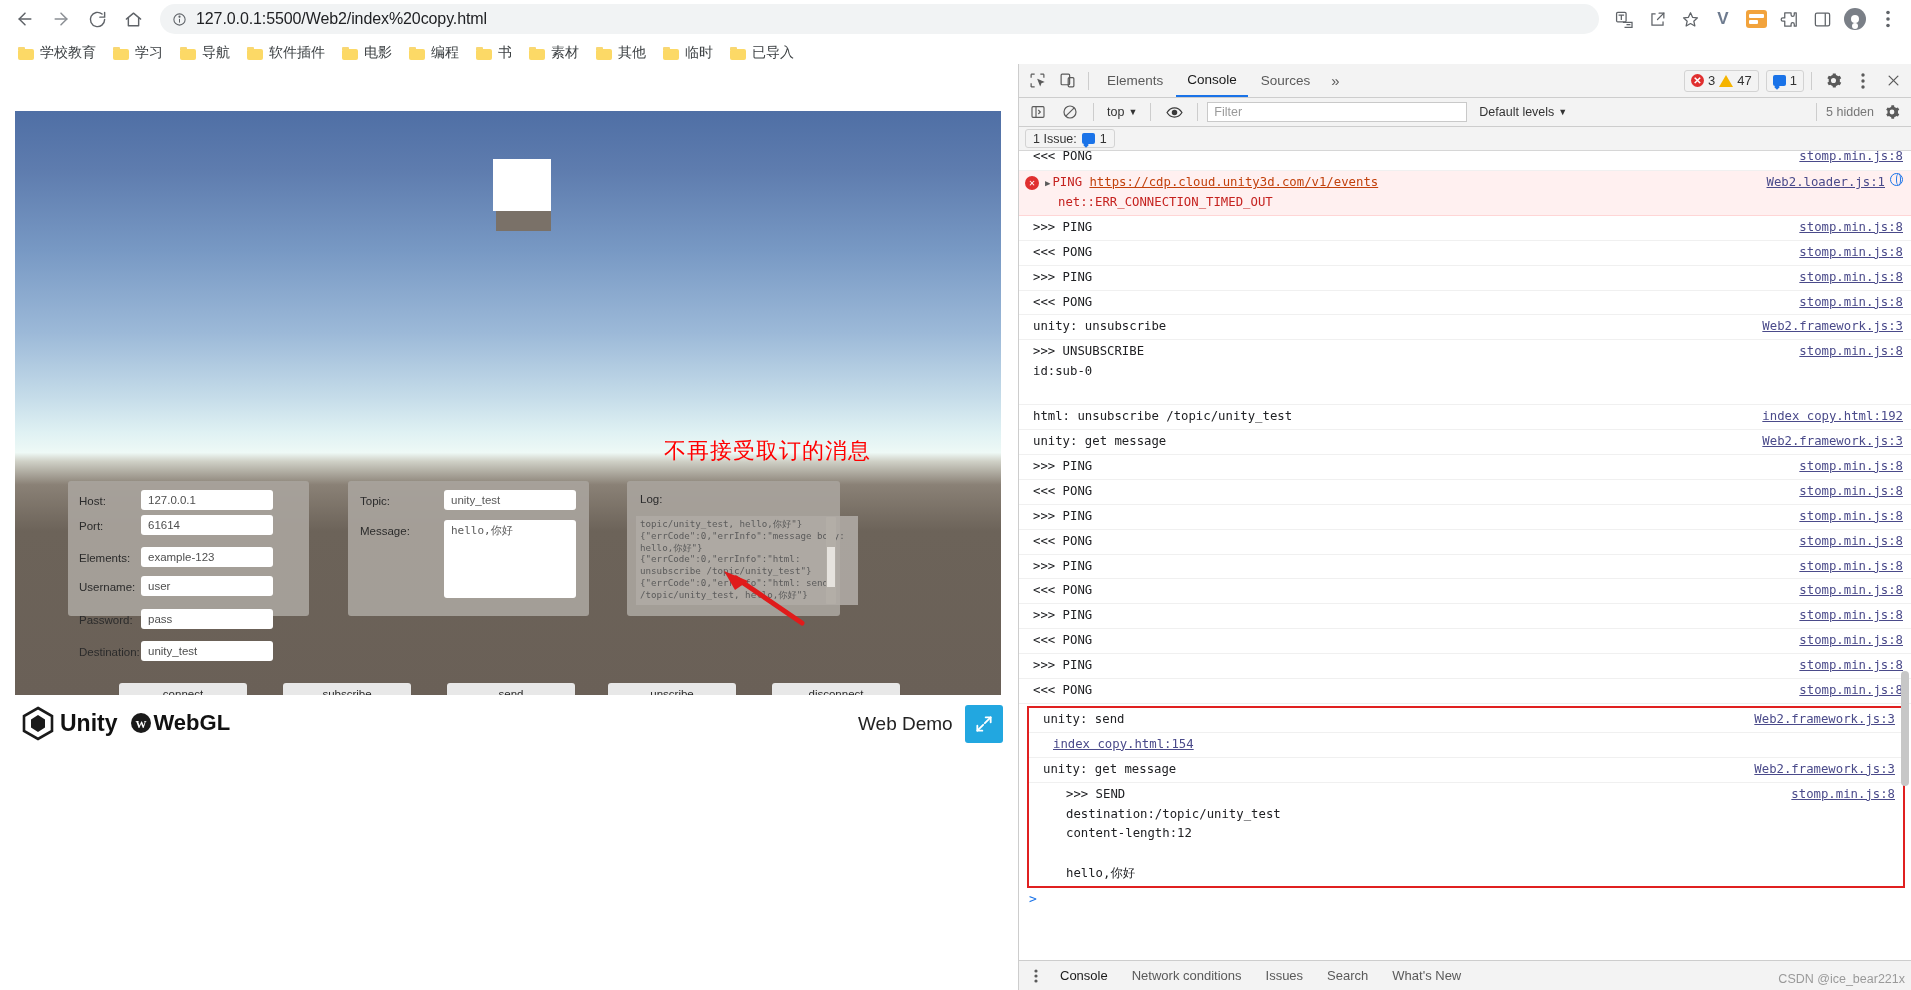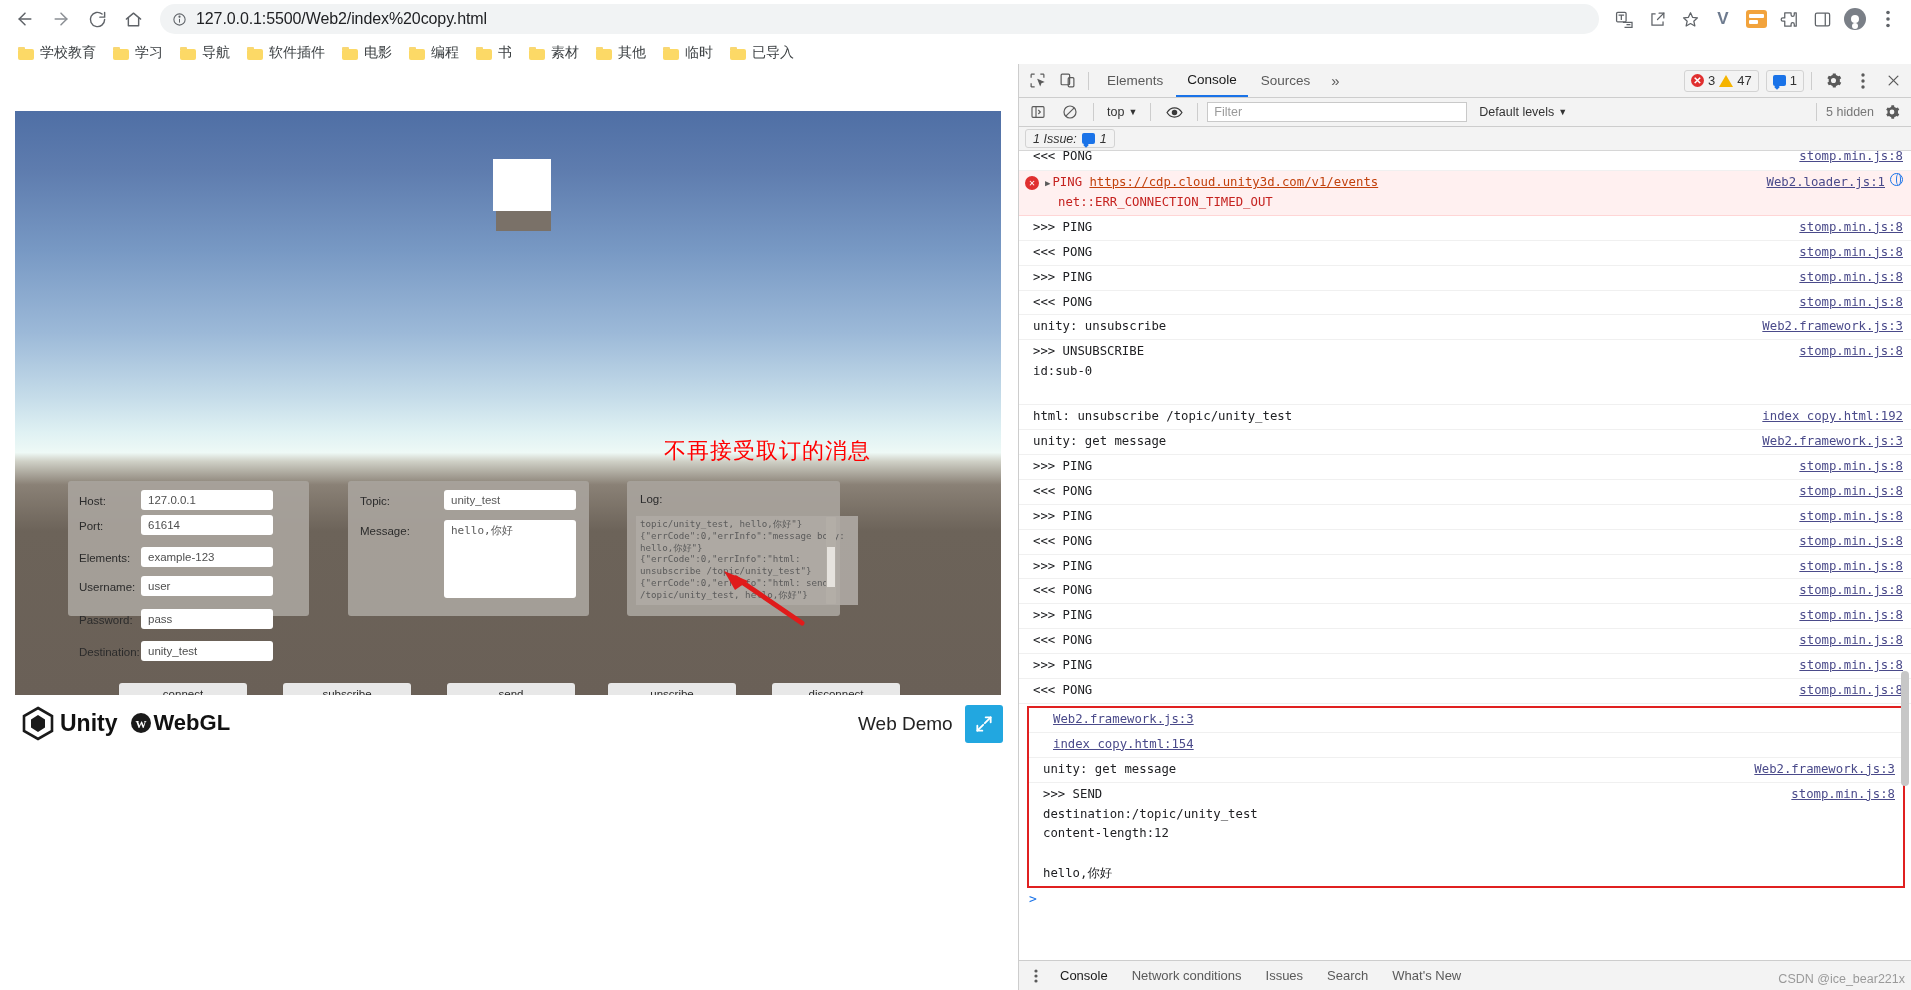--- a/index.html
+++ b/index.html
@@ -164,21 +164,21 @@
     width:260px; height:20px; background:#fff; border:1px solid #c9c9c9;
     font-size:12.5px; color:#9a9a9a; padding:0 6px; display:flex; align-items:center;
   }
   .ctx-sel { font-size:12.5px; color:#333; display:flex; align-items:center; gap:4px;
     padding:0 4px; cursor:pointer; }
   .lvl-sel { font-size:12.5px; color:#333; display:flex; align-items:center; gap:4px;
     cursor:pointer; }
   .hidden-lbl { font-size:12.5px; color:#777; }
 
   .issue-bar { height:24px; background:#f3f3f3; border-bottom:1px solid #d6d6d6;
-     display:flex; align-items:center; padding:0 6px;font-style:italic; }
+     display:flex; align-items:center; padding:0 6px; }
   .issue-chip { display:flex; align-items:center; gap:5px; border:1px solid #d3d3d3;
      border-radius:3px; height:19px; padding:0 7px; background:#f3f3f3; font-size:12.5px;
      color:#333; cursor:pointer; }
 
   .console-body {
     position:relative; height:760px; overflow:hidden; background:#fff;
   }
   .log-row {
     display:flex; align-items:flex-start; justify-content:space-between;
     border-bottom:1px solid #f0f0f0; padding:2px 8px 2px 14px;
@@ -194,21 +194,21 @@
      flex:0 0 auto; margin:3px 6px 0 0; font-weight:bold;}
   .err-link { color:#c2410c; text-decoration:underline; }
   .disc-tri { color:#5a5a5a; font-size:9px; margin-right:2px; }
   .globe-ico { width:13px;height:13px;border-radius:50%;border:1.3px solid #1a73e8;
      display:inline-block; position:relative; vertical-align:-2px; margin-left:5px; }
   .globe-ico::after{content:"";position:absolute;left:5px;top:-1px;width:3px;height:13px;
      border-left:1.3px solid #1a73e8;border-right:1.3px solid #1a73e8;border-radius:50%;}
 
   .redbox { border:2px solid #e02020; margin:2px 6px 0 8px; }
   .redbox .log-row { border-bottom:1px solid #f0f0f0; }
-  .redbox .log-row:last-child { border-bottom:none; }
+  .redbox .log-row:last-child { border-bottom:none;margin-left:23px; }
 
   .prompt-row { display:flex; align-items:center; padding:3px 10px; font-size:13px;
      color:#1a73e8; font-family:"DejaVu Sans Mono", monospace; }
 
   .dt-drawer-tabs {
     position:absolute; left:0; bottom:0; width:893px; height:30px; background:#f3f3f3;
     border-top:1px solid #cdcdcd; display:flex; align-items:center; padding:0 6px; gap:2px;
   }
   .drawer-tab { padding:0 11px; height:29px; display:flex; align-items:center;
      font-size:13px; color:#5a5a5a; cursor:pointer; }
@@ -632,20 +632,21 @@
           <span class="log-msg">&gt;&gt;&gt; PING</span>
           <span class="log-src">stomp.min.js:8</span>
         </div>
       <div class="log-row">
           <span class="log-msg">&lt;&lt;&lt; PONG</span>
           <span class="log-src">stomp.min.js:8</span>
         </div>
 
       <div class="redbox">
         <div class="log-row">
+            <span class="log-msg">unity: send</span>
             <span class="log-src">Web2.framework.js:3</span>
           </div>
         <div class="log-row">
             <span class="log-src">index copy.html:154</span>
           </div>
         <div class="log-row">
             <span class="log-msg">unity: get message</span>
             <span class="log-src">Web2.framework.js:3</span>
           </div>
         <div class="log-row">

